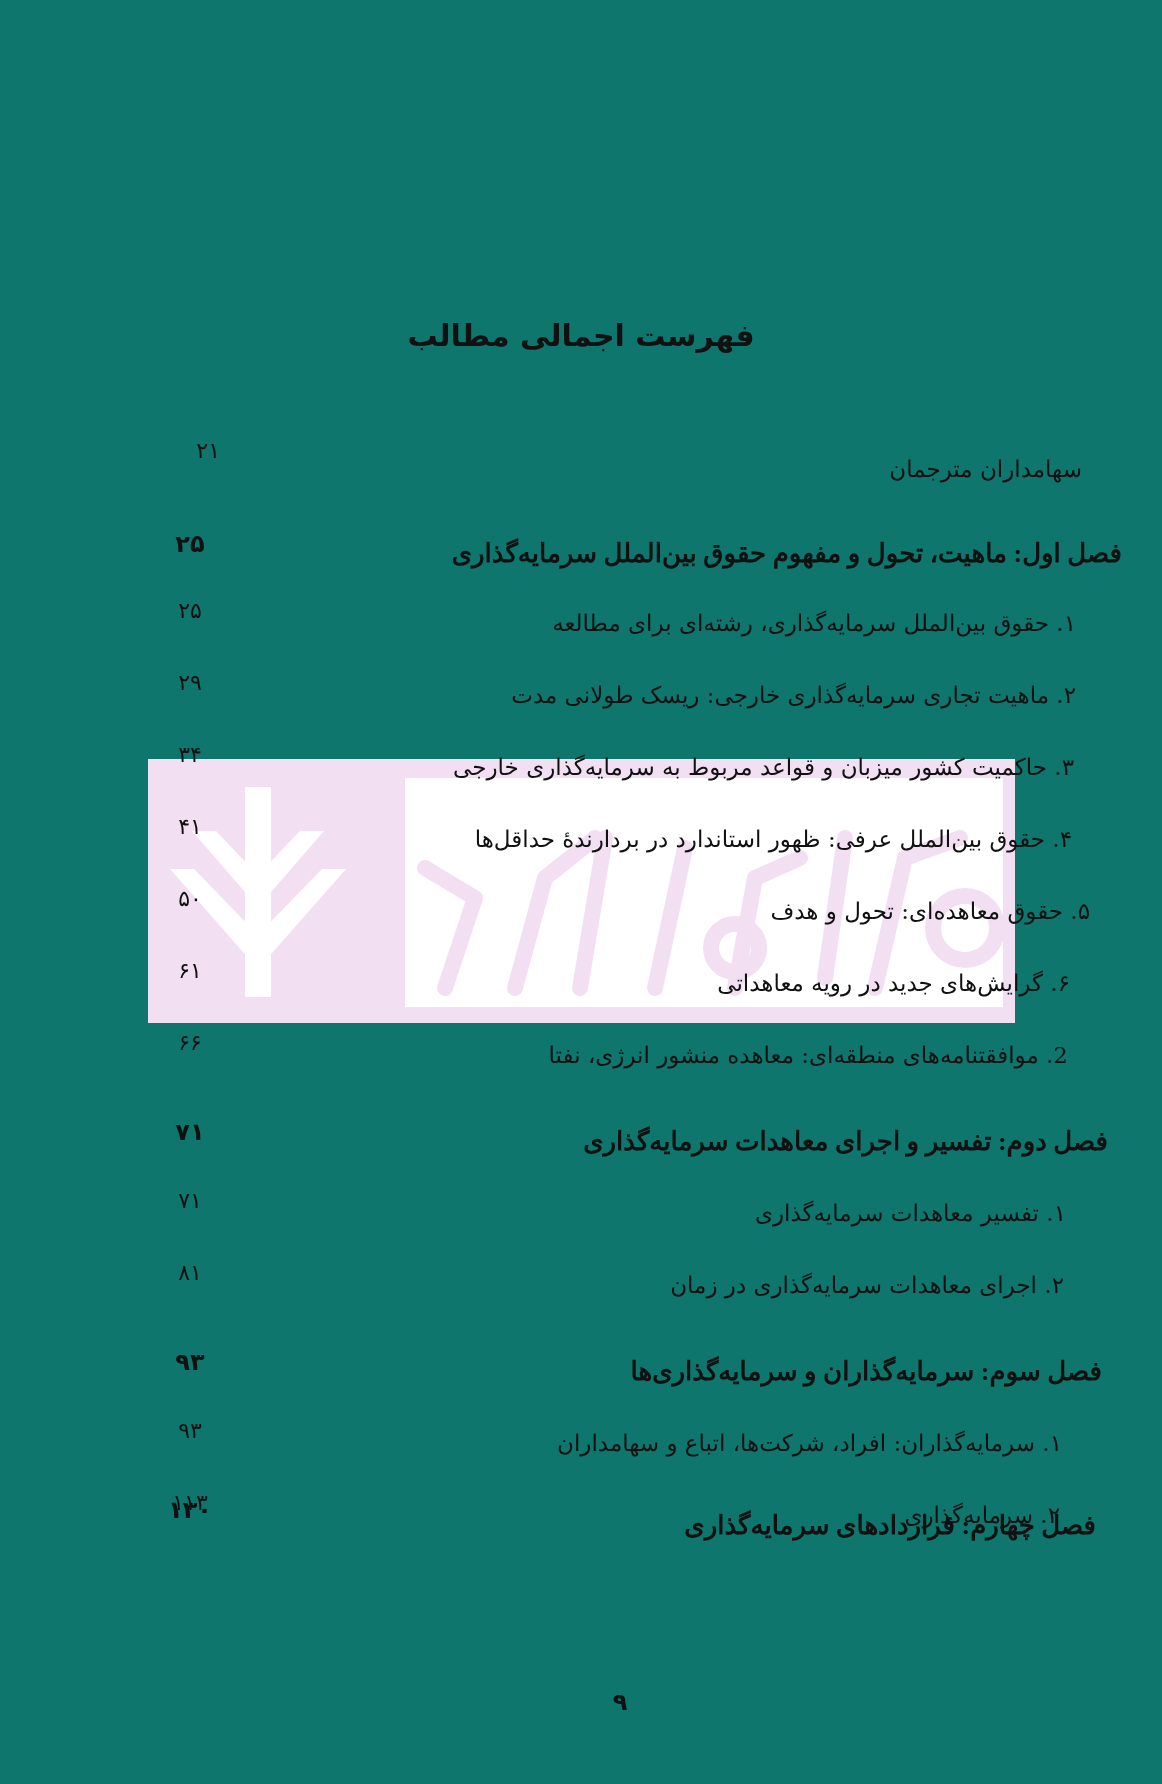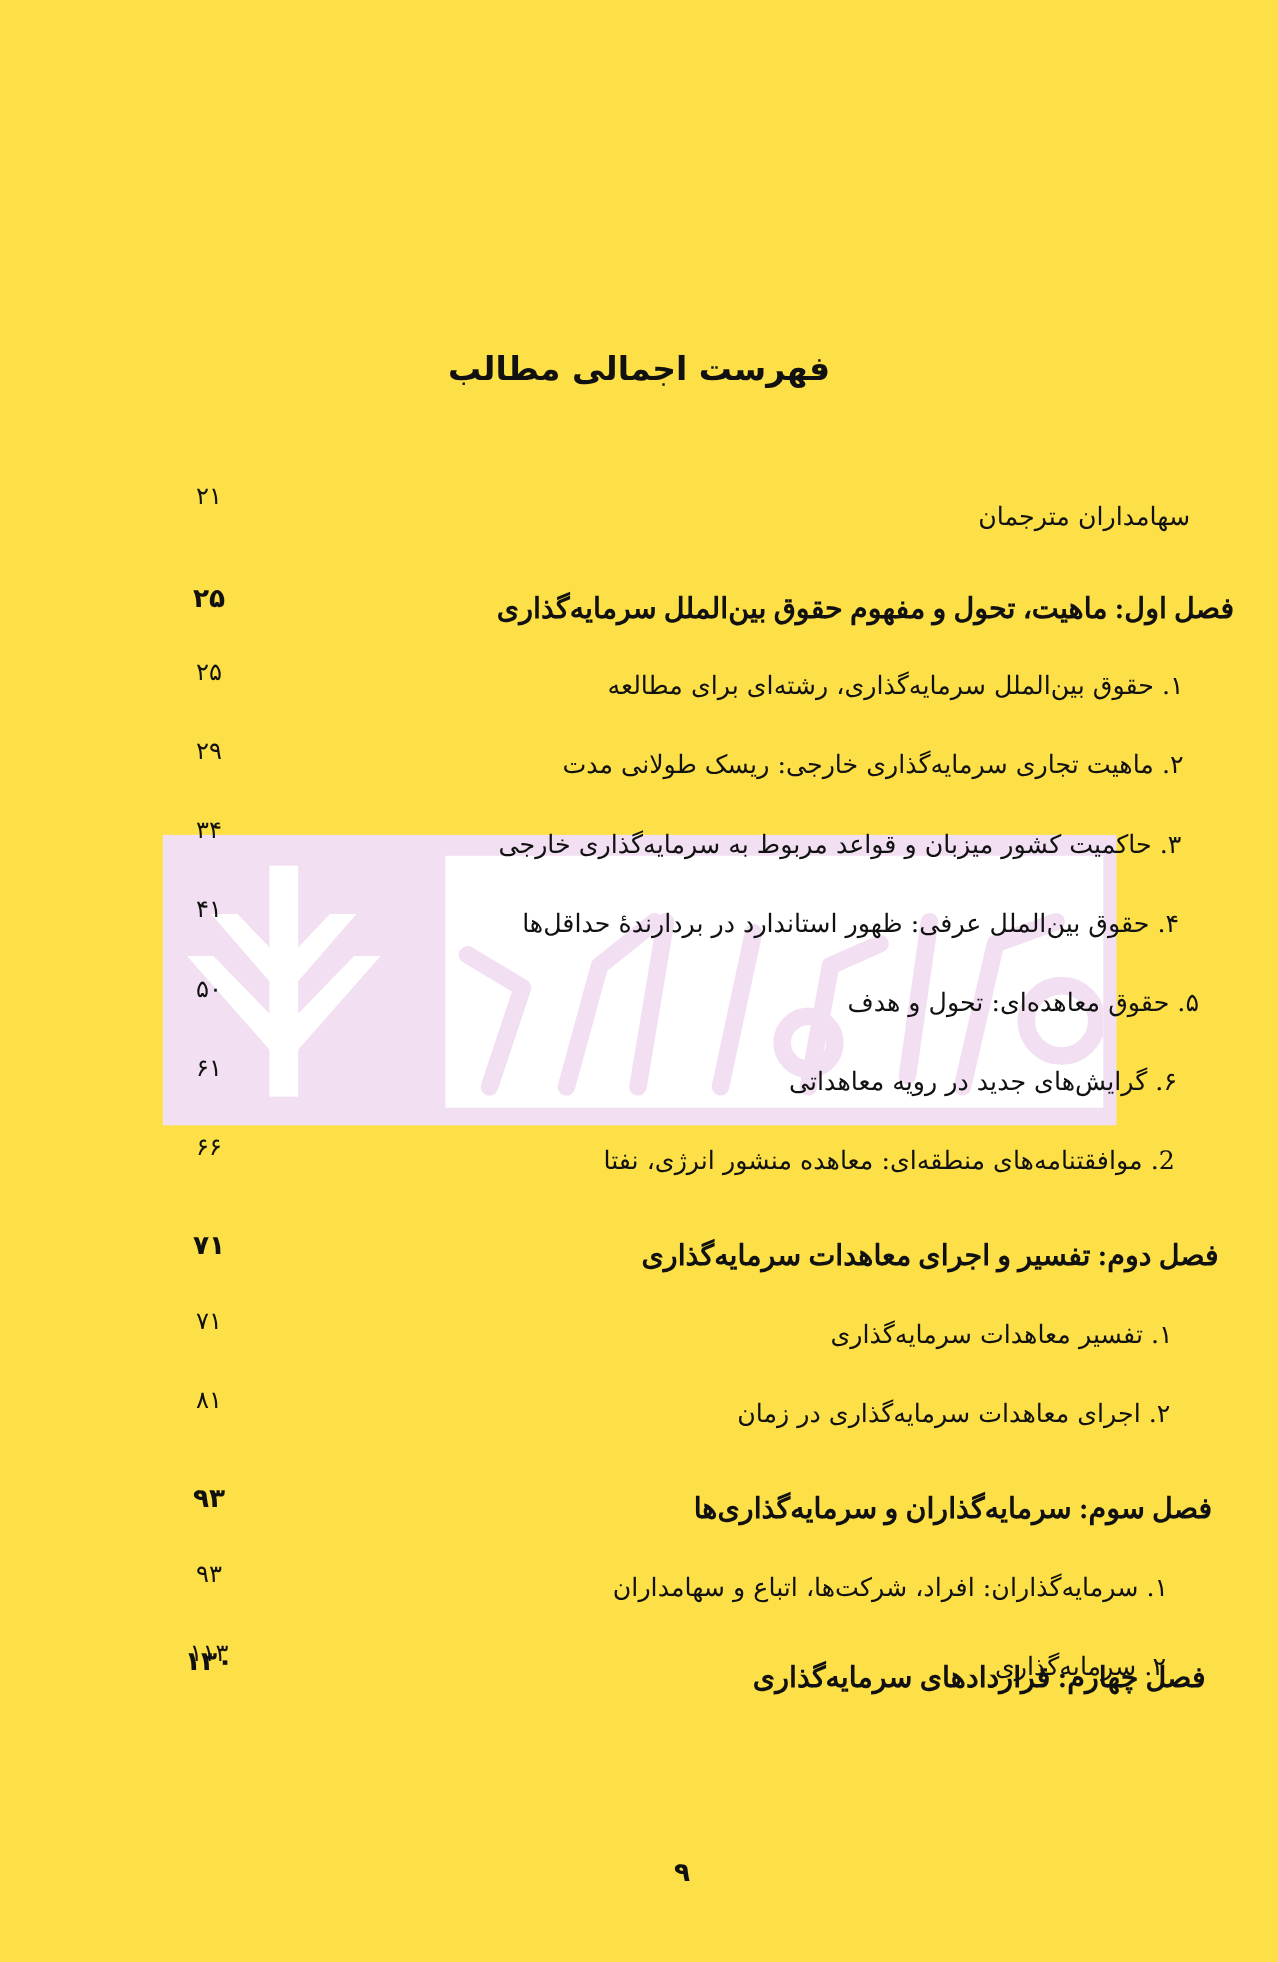--- a/index.html
+++ b/index.html
@@ -13,21 +13,21 @@
       position: relative;
       overflow: hidden;
       font-family: "DejaVu Sans", sans-serif;
       color: #111111;
     }
     .page {
       position: absolute;
       left: 0; top: 0;
       width: 1162px;
       height: 1784px;
-      background: #fde047;
+      background: #0f766e;
     }
 
     
     .wm {
       position: absolute;
       left: 148px;
       top: 759px;
       width: 867px;
       height: 264px;
       background: #f2e0f2;
@@ -133,21 +133,21 @@
           <path d="M470 210 L500 80 L555 60"></path>
           <circle cx="560" cy="150" r="32"></circle>
         </g>
       </svg>
     </div>
   </div>
 
   <div class="title">فهرست اجمالی مطالب</div>
 
   <div class="row" style="top:448px;">
-    <span class="pg" style="top:-10px;">۲۱</span>
+    <span class="pg" style="top:-10px;text-align:right;">۲۱</span>
     <span class="label" style="right:80px; top:8px;">سهامداران مترجمان</span>
   </div>
 
   <div class="row chapter" style="top:530px;">
     <span class="pg" style="top:0px;">۲۵</span>
     <span class="label" style="right:40px; top:8px;">فصل اول: ماهیت، تحول و مفهوم حقوق بین‌الملل سرمایه‌گذاری</span>
   </div>
   <div class="row" style="top:598px;">
     <span class="pg" style="top:0px;">۲۵</span>
     <span class="label" style="right:86px; top:12px;">۱. حقوق بین‌الملل سرمایه‌گذاری، رشته‌ای برای مطالعه</span>

